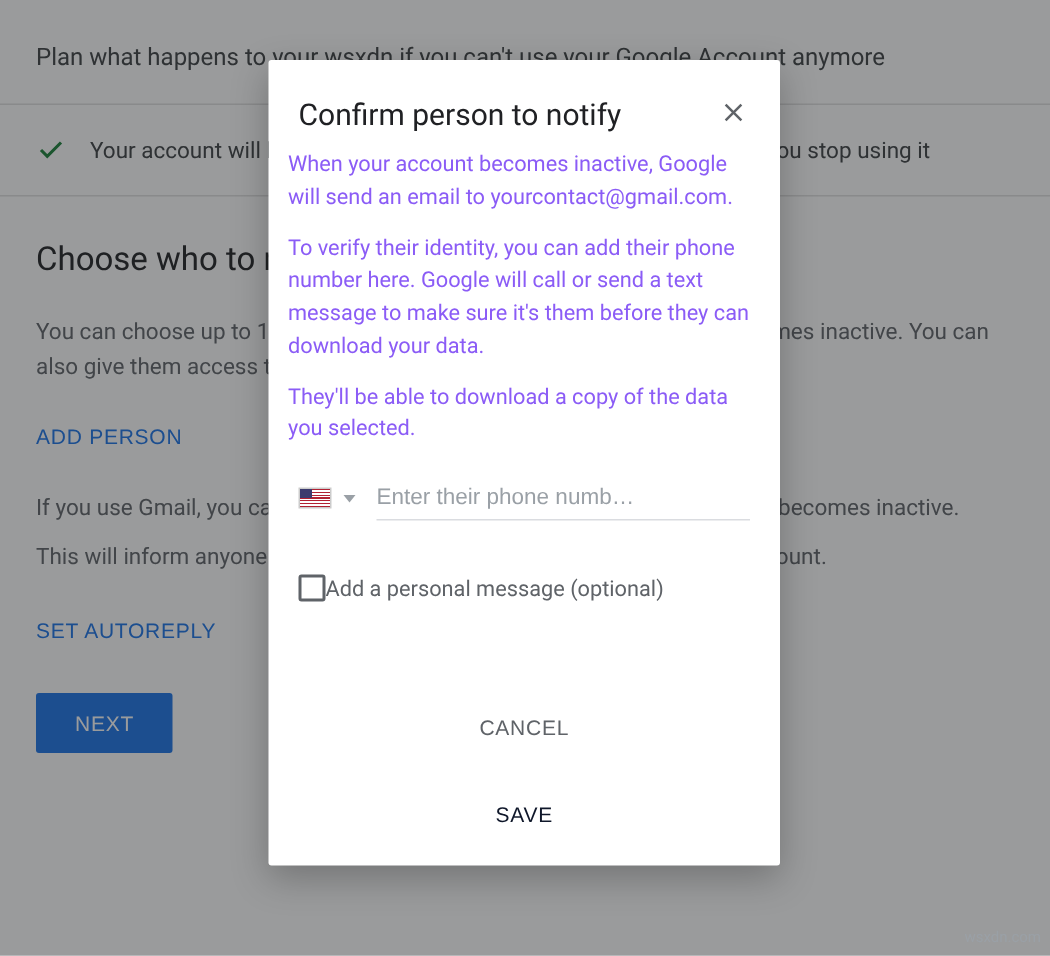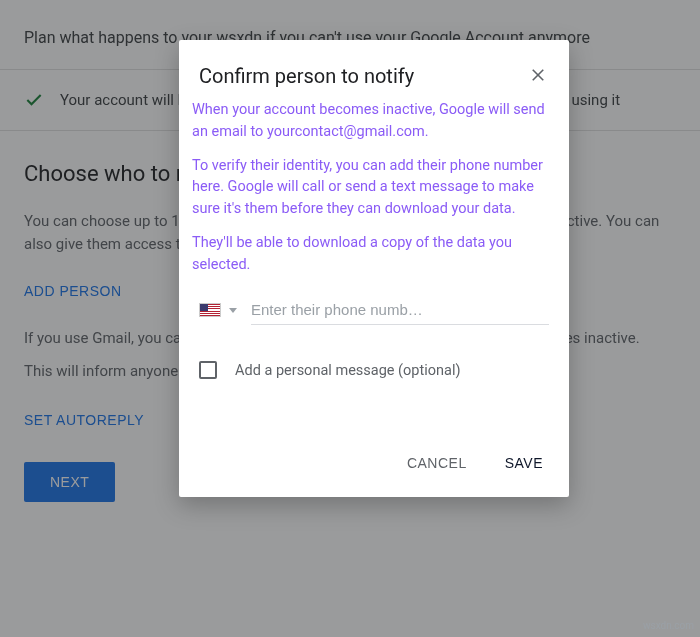--- a/index.html
+++ b/index.html
@@ -78,21 +78,21 @@
     }
     .scrim {
       position: absolute;
       inset: 0;
       background: rgba(32,33,36,0.45);
     }
     .dialog {
       position: absolute;
       left: 179px;
       top: 40px;
-      width: 390px;
+      width: 341px;
       background: #fff;
       border-radius: 2px;
       box-shadow: 0 8px 24px rgba(0,0,0,0.25);
       padding: 0;
     }
     .dialog-header {
       display: flex;
       align-items: flex-start;
       justify-content: space-between;
       padding: 24px 20px 10px 20px;
@@ -161,39 +161,39 @@
       font-size: 15px;
       padding: 6px 0;
       outline: none;
       color: #202124;
       min-width: 0;
     }
     .phone-input::placeholder { color: #9aa0a6; }
     .checkbox-row {
       display: flex;
       align-items: center;
-      gap: 18px;
       padding: 22px 20px 10px 20px;
     }
     .checkbox {
       width: 18px; height: 18px;
       border: 2px solid #5f6368;
       border-radius: 2px;
       cursor: pointer;
       flex-shrink: 0;
     }
     .checkbox-label {
       font-size: 14.5px;
       color: #5f6368;
     }
     .dialog-actions {
       display: flex;
       justify-content: flex-end;
       gap: 30px;
       padding: 60px 22px 20px 22px;
+      flex-direction: column;
     }
     .dialog-actions button {
       background: none;
       border: none;
       font-size: 14px;
       font-weight: 500;
       letter-spacing: 0.5px;
       cursor: pointer;
       padding: 6px 4px;
     }

